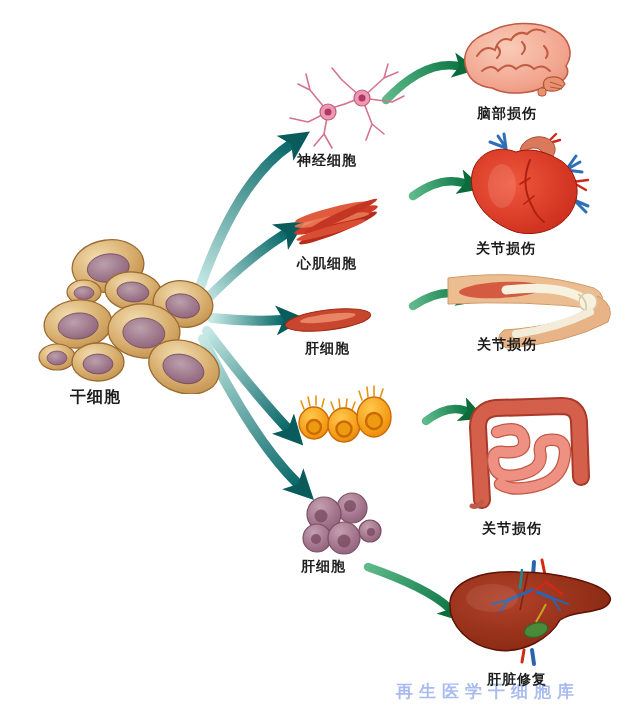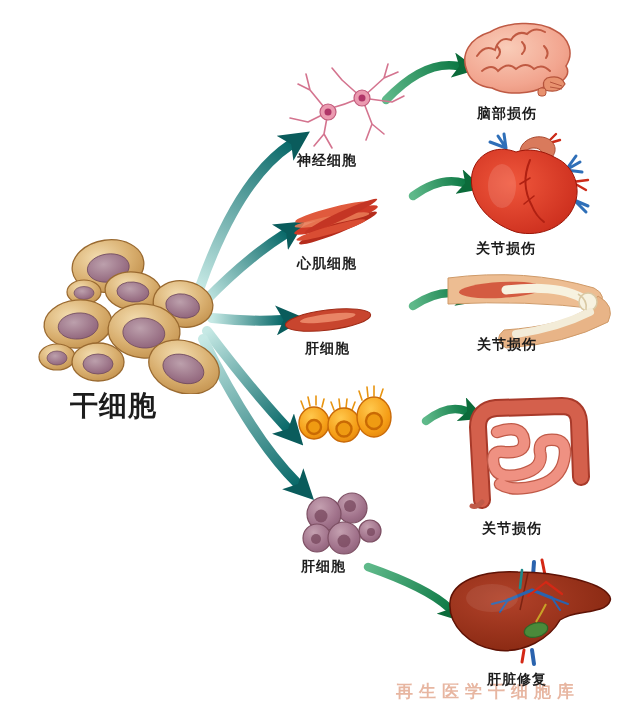--- a/index.html
+++ b/index.html
@@ -3,23 +3,23 @@
 <meta charset="utf-8">
 <style>
   html,body{margin:0;padding:0;background:#ffffff;}
   .stage{position:relative;width:640px;height:707px;background:#ffffff;overflow:hidden;
          font-family:"Liberation Sans",sans-serif;}
   .layer{position:absolute;left:0;top:0;width:640px;height:707px;}
   .arrows{z-index:1;}
   .illus{position:absolute;z-index:2;}
   .label{position:absolute;z-index:3;font-weight:bold;font-size:14px;color:#1c1c1c;
          white-space:nowrap;letter-spacing:1px;}
-  .label.src{font-size:28px;}
+  .label.src{font-size:16px;}
   .watermark{position:absolute;z-index:2;left:396px;top:680px;font-size:17px;
-             letter-spacing:6px;color:#c2410c;opacity:.38;white-space:nowrap;font-weight:bold;}
+             letter-spacing:6px;color:#1d4ed8;opacity:.38;white-space:nowrap;font-weight:bold;}
 </style>
 </head>
 <body>
 
 <div class="stage">
 
   <svg class="layer arrows" viewBox="0 0 640 707">
     <defs>
       <marker id="mT" viewBox="0 0 4 4" markerWidth="3" markerHeight="3" refX="0.8" refY="2" orient="auto" markerUnits="strokeWidth">
         <path d="M0,0 L4,2 L0,4 L1,2 z" fill="#0a5c5c"></path>

